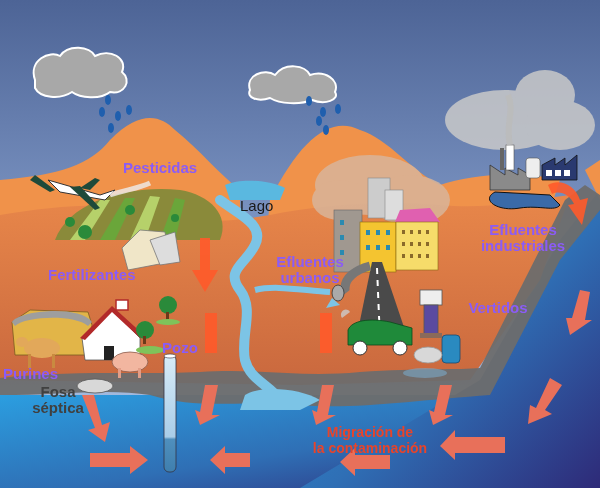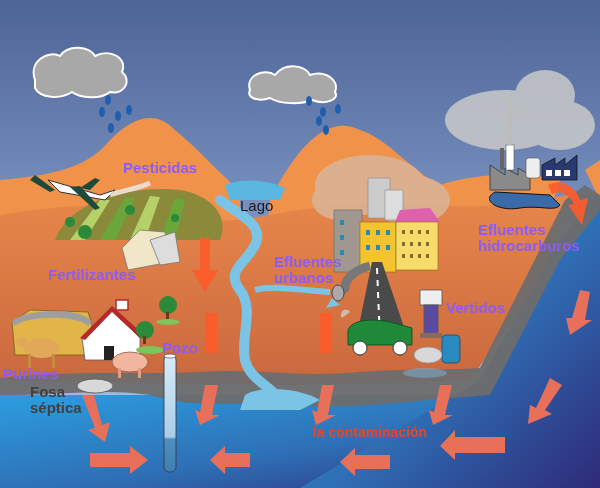--- a/index.html
+++ b/index.html
@@ -1,20 +1,20 @@
 <!DOCTYPE html>
 <html><head>
 <meta charset="utf-8">
 <style>
   html,body{margin:0;padding:0;background:#fff;}
   #stage{position:relative;width:600px;height:488px;overflow:hidden;font-family:"Liberation Sans",sans-serif;}
   #stage svg{position:absolute;left:0;top:0;}
   .lbl{position:absolute;font-weight:bold;font-size:15px;color:#8b5cf6;line-height:16px;white-space:nowrap;}
   .lbl.plain{font-weight:normal;color:#1a1a1a;}
-  .lbl.center{}
+  .lbl.center{text-align:center;}
   .lbl.red{color:#e8442a;font-size:14px;text-align:center;line-height:16px;}
   .lbl.navy{color:#404040;}
 </style>
 </head>
 <body>
 
 <div id="stage">
 <svg width="600" height="488" viewBox="0 0 600 488">
   <defs>
     <linearGradient id="sky" x1="0" y1="0" x2="0" y2="1">
@@ -251,27 +251,28 @@
 
 <div class="lbl" style="left:123px;top:160px;">Pesticidas</div>
 <div class="lbl plain" style="left:240px;top:174px;margin-top:24px;">Lago</div>
 <div class="lbl" style="left:48px;top:249px;margin-top:18px;">Fertilizantes</div>
 <div class="lbl center" style="left:274px;top:254px;width:72px;">
   <div>Efluentes</div>
   <div>urbanos</div>
 </div>
 <div class="lbl center" style="left:478px;top:222px;width:90px;">
   <div>Efluentes</div>
-  <div>hidrocarburos</div>
+  <div>industriales</div>
 </div>
 <div class="lbl center" style="left:446px;top:300px;width:104px;">
   <div>Vertidos</div>
 </div>
 <div class="lbl" style="left:162px;top:340px;">Pozo</div>
 <div class="lbl" style="left:3px;top:366px;text-align:center;">Purines</div>
 <div class="lbl navy center" style="left:30px;top:384px;width:56px;">
   <div>Fosa</div>
   <div>séptica</div>
 </div>
 <div class="lbl red" style="left:302px;top:424px;width:136px;">
+  <div>Migración de</div>
   <div>la contaminación</div>
 </div>
 </div>
 
 </body></html>

